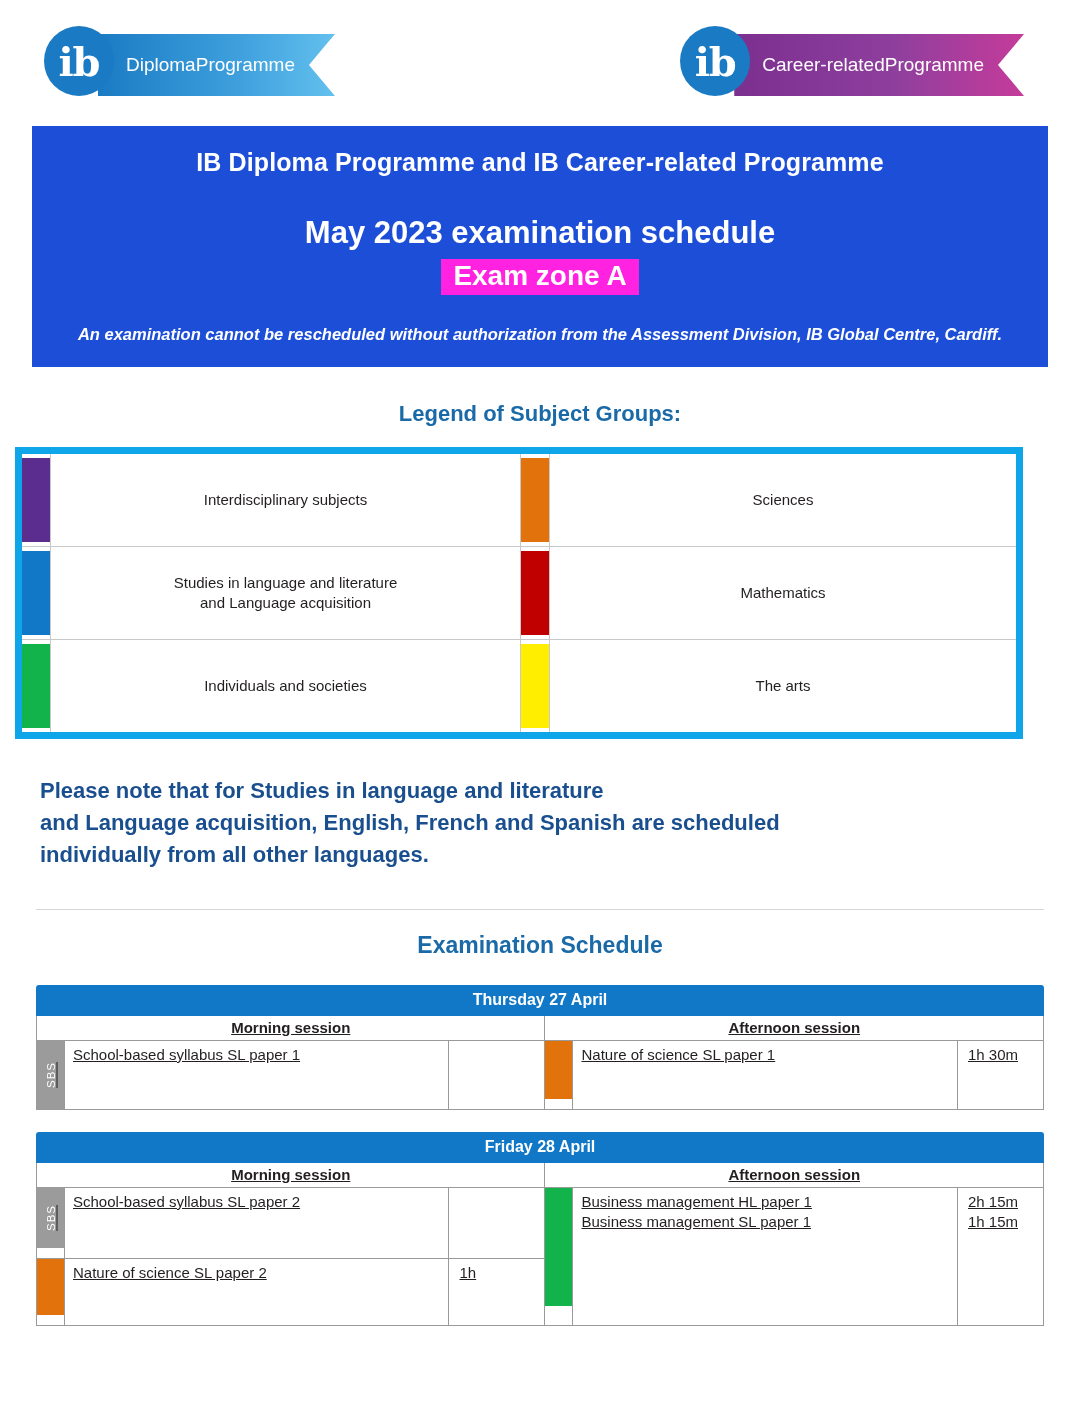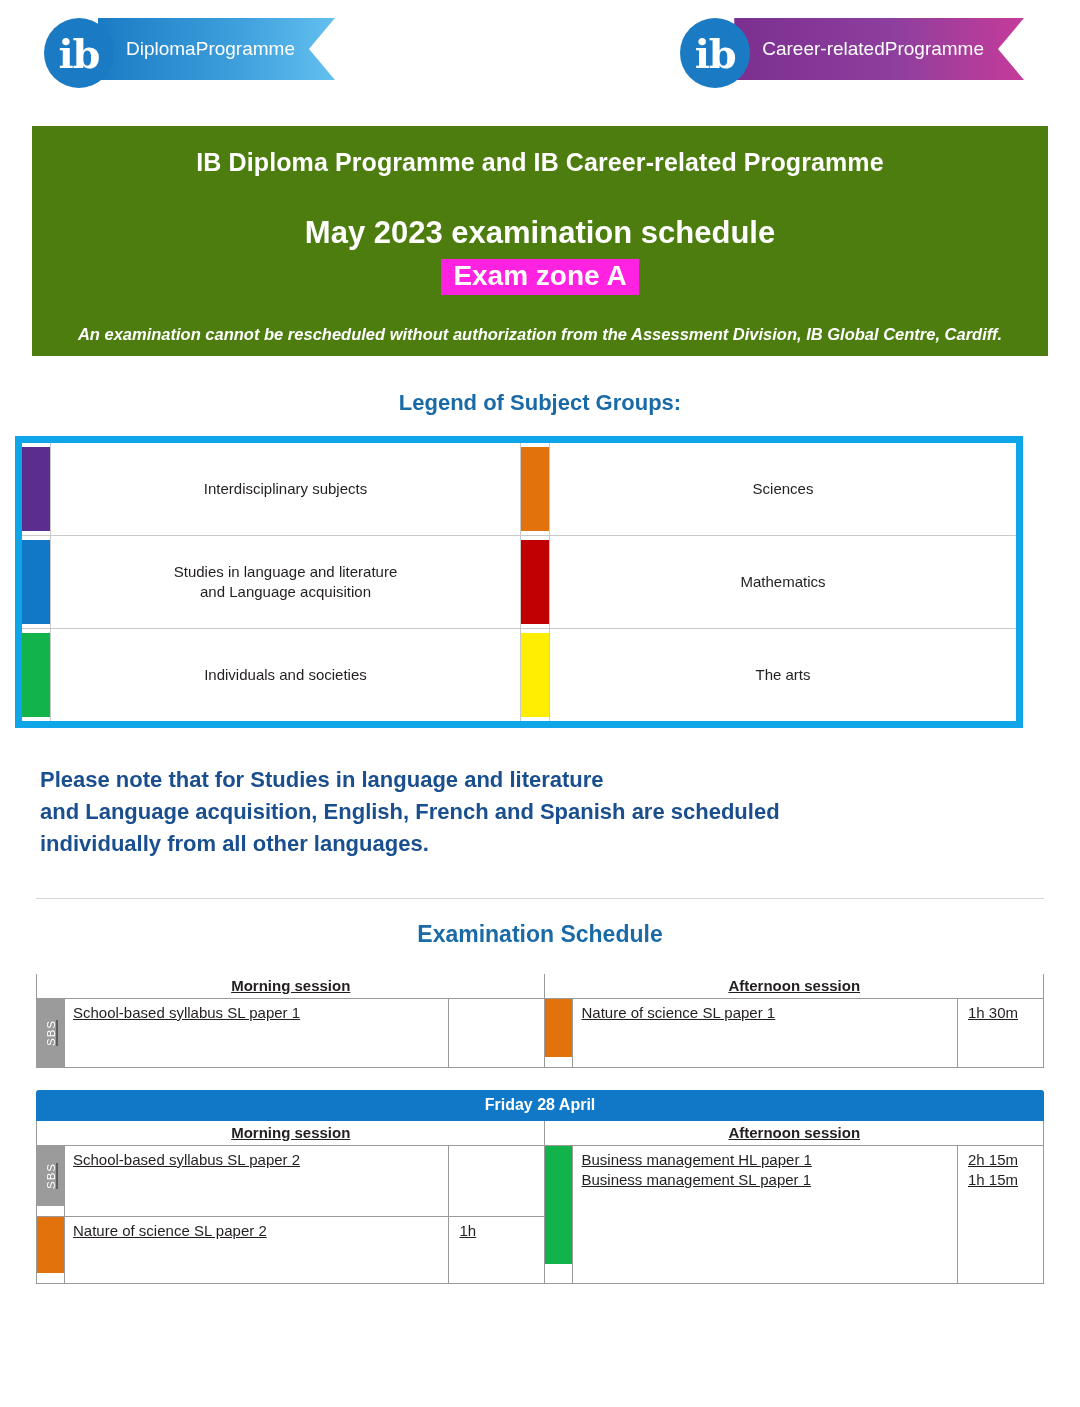--- a/index.html
+++ b/index.html
@@ -22,21 +22,21 @@
 
   
   .logo-row {
     position: relative;
     height: 118px;
   }
   .logo {
     position: absolute;
     top: 18px;
     display: flex;
-    align-items: flex-start;
+    align-items: flex-end;
     height: 78px;
   }
   .logo-dp { left: 44px; }
   .logo-cp { right: 56px; }
 
   .logo-badge {
     position: relative;
     width: 70px;
     height: 70px;
     border-radius: 50%;
@@ -69,23 +69,23 @@
     background: linear-gradient(90deg, #1a7bc4 0%, #3fa0dd 60%, #63c0ee 100%);
   }
   .logo-cp .logo-ribbon {
     background: linear-gradient(90deg, #7b2f8f 0%, #8e3f9e 55%, #c53b9a 100%);
   }
   .logo-ribbon span { display: block; }
 
   
   .title-band {
     margin: 8px 32px 0 32px;
-    background: #4d7c0f;
-    color: #ffffff;
-    padding: 22px 40px 9px 40px;
+    background: #1d4ed8;
+    color: #ffffff;
+    padding: 22px 40px 20px 40px;
     box-sizing: border-box;
   }
   .title-line1 {
     text-align: center;
     font-size: 25px;
     font-weight: 700;
     letter-spacing: 0.1px;
   }
   .title-line2 {
     text-align: center;
@@ -314,20 +314,21 @@
     <span class="subj-line">Please note that for Studies in language and literature</span>
     <span class="subj-line">and Language acquisition, English, French and Spanish are scheduled</span>
     <span class="subj-line">individually from all other languages.</span>
   </div>
 
   <div class="divider"></div>
 
   <div class="schedule-heading">Examination Schedule</div>
 
   <div class="day-block">
+    <div class="day-header">Thursday 27 April</div>
     <table class="day-table">
       <colgroup>
         <col class="col-bar">
           <col>
           <col class="col-dur-m">
         <col class="col-bar">
           <col>
           <col class="col-dur">
       </colgroup>
       <tbody>

